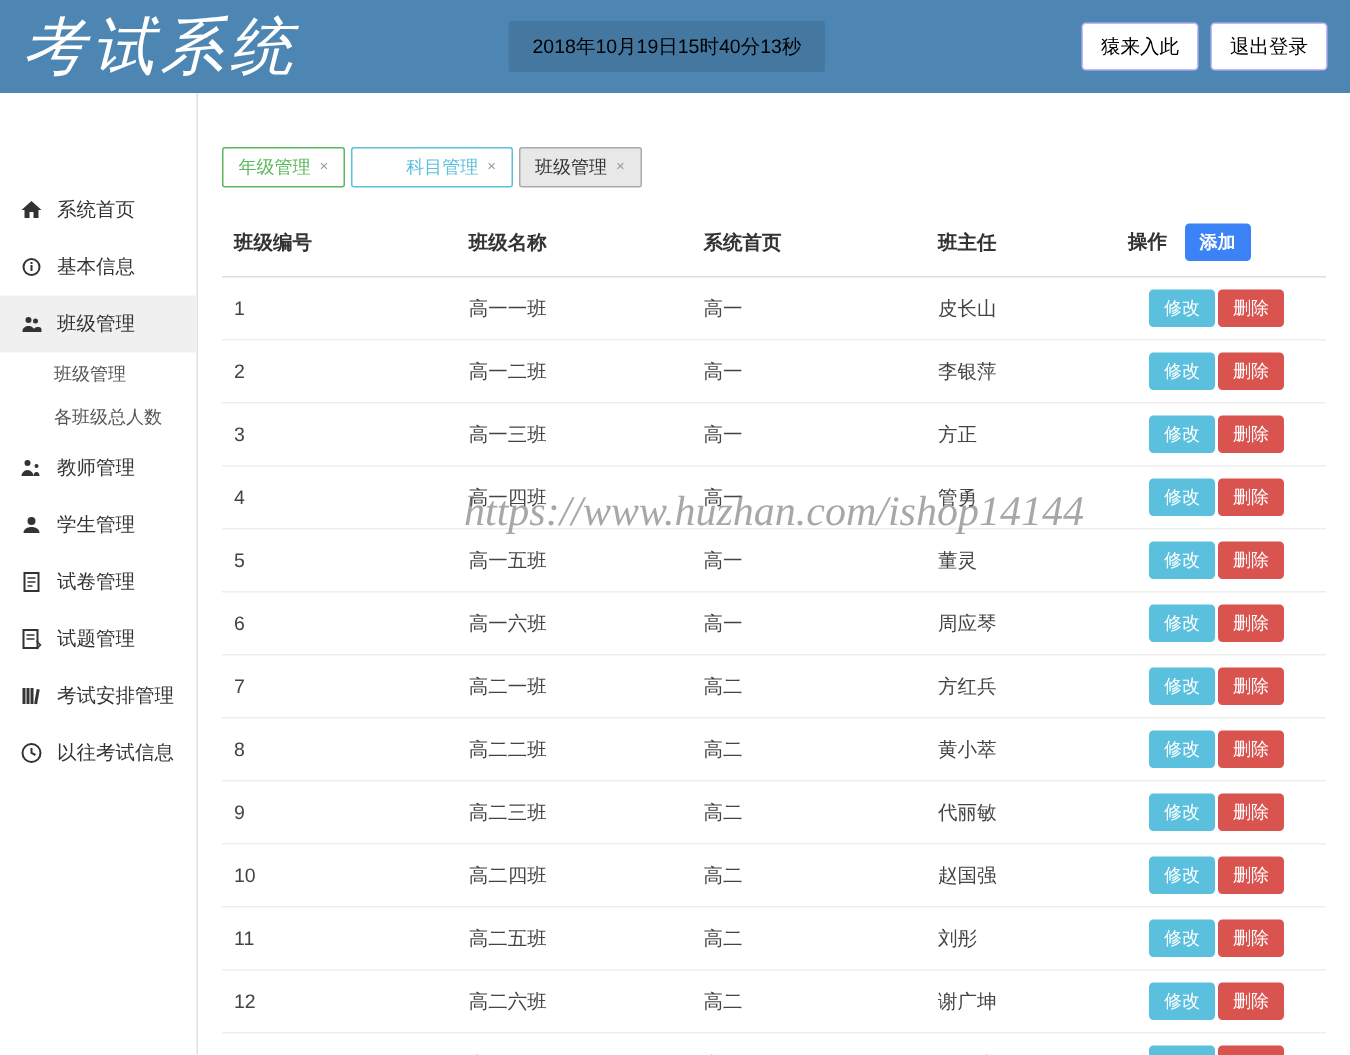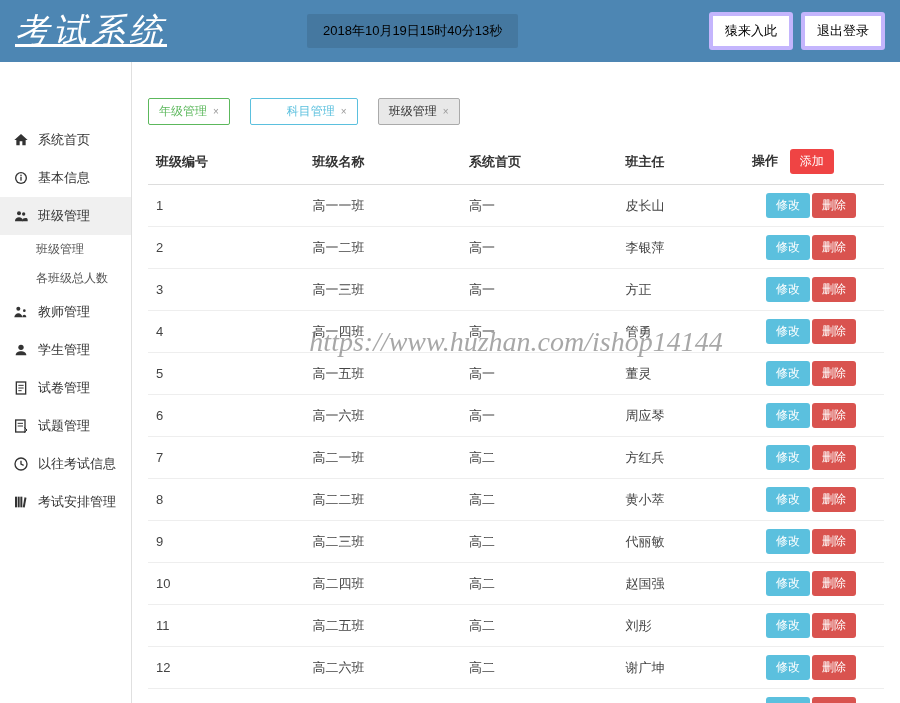--- a/index.html
+++ b/index.html
@@ -1,48 +1,48 @@
 <!DOCTYPE html>
 <html><head>
   <meta charset="utf-8">
   <style>
     * { margin: 0; padding: 0; box-sizing: border-box; }
     body { font-family: "Microsoft YaHei", "SimSun", sans-serif; font-size: 13px; color: #333; background: #fff; }
     
     .header { background: #4d86b3; height: 62px; display: flex; align-items: center; padding: 0 15px; }
-    .logo { color: #fff; font-size: 34px; font-family: "STXingkai", "KaiTi", cursive; font-style: italic; letter-spacing: 4px; flex-shrink: 0; text-decoration: underline; }
+    .logo { color: #fff; font-size: 42px; font-family: "STXingkai", "KaiTi", cursive; font-style: italic; letter-spacing: 4px; flex-shrink: 0; }
     .timestamp { background: rgba(0,0,0,0.1); color: #000000; padding: 8px 16px; font-size: 13px; margin-left: 140px; border-radius: 2px; }
     .header-spacer { flex: 1; }
-    .header-btn { background: #fff; border: 4px solid #c4b5fd; padding: 6px 12px; font-size: 13px; margin-left: 8px; border-radius: 3px; cursor: pointer; }
+    .header-btn { background: #fff; border: 1px solid #c4b5fd; padding: 6px 12px; font-size: 13px; margin-left: 8px; border-radius: 3px; cursor: pointer; }
 
     .layout { display: flex; height: calc(100vh - 62px); }
     
     .sidebar { width: 132px; border-right: 1px solid #e0e0e0; padding-top: 59px; background: #fff; overflow-y: auto; flex-shrink: 0; }
     .menu-item { display: flex; align-items: center; padding: 10px 12px; cursor: pointer; font-size: 13px; color: #333; }
     .menu-item.active { background: #f0f0f0; }
     .menu-icon { width: 18px; height: 18px; margin-right: 8px; display: inline-flex; align-items: center; justify-content: center; flex-shrink: 0; }
     .submenu { padding-left: 36px; }
     .submenu-item { padding: 6px 0; font-size: 12px; color: #555; cursor: pointer; }
 
     .content { flex: 1; overflow-y: auto; padding: 36px 16px 16px 16px; position: relative; }
     
-    .tabs { display: flex; gap: 20px; margin-bottom: 14px; }
+    .tabs { display: flex; gap: 4px; margin-bottom: 14px; }
     .tab { border: 1px solid #ccc; padding: 4px 10px; font-size: 12px; display: flex; align-items: center; background: #fff; border-radius: 2px; cursor: pointer; position: relative; }
     .tab.t-green { border-color: #5cb85c; color: #5cb85c; }
     .tab.t-blue { border-color: #5bc0de; color: #5bc0de; padding-left: 36px; }
     .tab.active { background: #e8e8e8; border-color: #aaa; }
     .tab-close { margin-left: 6px; font-size: 10px; color: #999; }
 
     .table { width: 100%; border-collapse: collapse; }
     .table th { text-align: left; font-weight: bold; padding: 10px 8px; font-size: 13px; border-bottom: 1px solid #ddd; }
     .table td { padding: 8px 8px; border-bottom: 1px solid #eee; font-size: 13px; color: #444; }
     .th-ops { width: 140px; }
 
     .btn-sm { display: inline-flex; align-items: center; justify-content: center; font-size: 12px; color: #fff; padding: 4px 10px; border-radius: 3px; border: none; cursor: pointer; margin-right: 2px; }
-    .btn-add { background: #ef4444; margin-left: 8px; }
+    .btn-add { background: #3b82f6; margin-left: 8px; font-weight: bold; }
     .btn-edit { background: #5bc0de; margin-left: 14px; }
     .btn-del { background: #d9534f; }
 
     .watermark { position: absolute; top: 264px; left: 50%; transform: translateX(-50%); font-size: 28px; color: rgba(80,80,80,0.5); font-style: italic; font-family: Georgia, serif; pointer-events: none; white-space: nowrap; z-index: 5; }
   </style>
 </head>
 <body>
 
 <div class="header">
   <div class="logo">考试系统</div>
@@ -126,36 +126,36 @@
             <line x1="7" y1="8" x2="15" y2="8" stroke="#333" stroke-width="1.5"></line>
             <line x1="7" y1="12" x2="15" y2="12" stroke="#333" stroke-width="1.5"></line>
             <path d="M17 14l4 4-4 4" fill="none" stroke="#333" stroke-width="1.5"></path>
           </svg>
         </span>
         <span>试题管理</span>
       </div>
       <div class="menu-item">
         <span class="menu-icon">
           <svg viewBox="0 0 24 24" width="16" height="16">
-            <circle cx="12" cy="12" r="9" fill="none" stroke="#333" stroke-width="2"></circle>
-            <path d="M12 7v5l4 2" fill="none" stroke="#333" stroke-width="2"></path>
-          </svg>
-        </span>
-        <span>以往考试信息</span>
-      </div>
-      <div class="menu-item">
-        <span class="menu-icon">
-          <svg viewBox="0 0 24 24" width="16" height="16">
             <rect x="3" y="4" width="3" height="16" fill="#333"></rect>
             <rect x="7" y="4" width="3" height="16" fill="#333"></rect>
             <rect x="11" y="4" width="3" height="16" fill="#333"></rect>
             <rect x="16" y="5" width="3" height="15" fill="#333" transform="rotate(10 17 12)"></rect>
           </svg>
         </span>
         <span>考试安排管理</span>
+      </div>
+      <div class="menu-item">
+        <span class="menu-icon">
+          <svg viewBox="0 0 24 24" width="16" height="16">
+            <circle cx="12" cy="12" r="9" fill="none" stroke="#333" stroke-width="2"></circle>
+            <path d="M12 7v5l4 2" fill="none" stroke="#333" stroke-width="2"></path>
+          </svg>
+        </span>
+        <span>以往考试信息</span>
       </div>
     </div>
 
   <div class="content">
     <div class="watermark">https://www.huzhan.com/ishop14144</div>
 
     <div class="tabs" id="tabs">
         <div class="tab t-green">
           <span>年级管理</span>
           <span class="tab-close">×</span>

